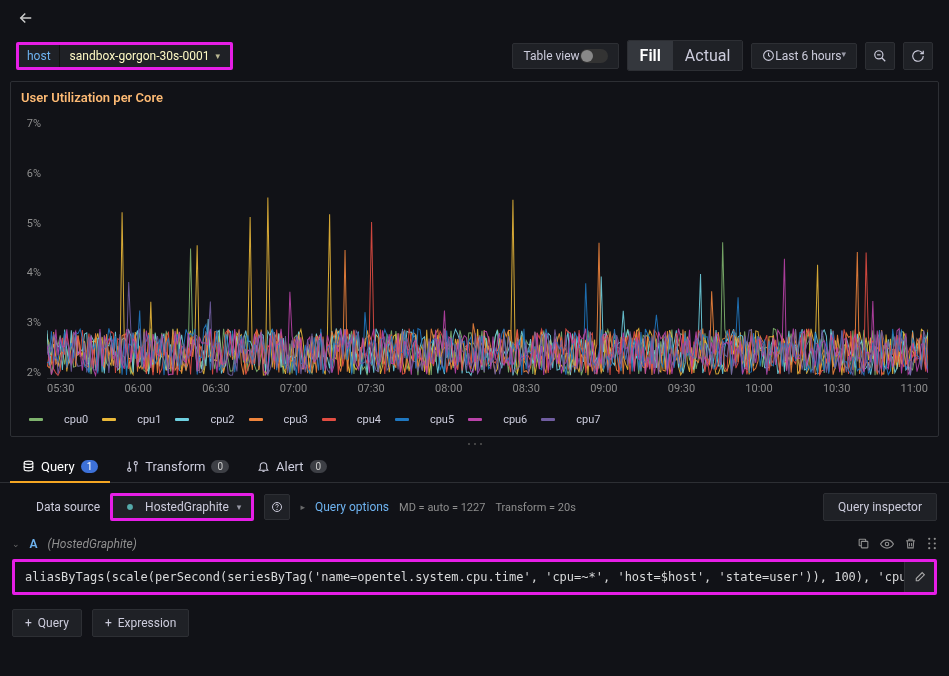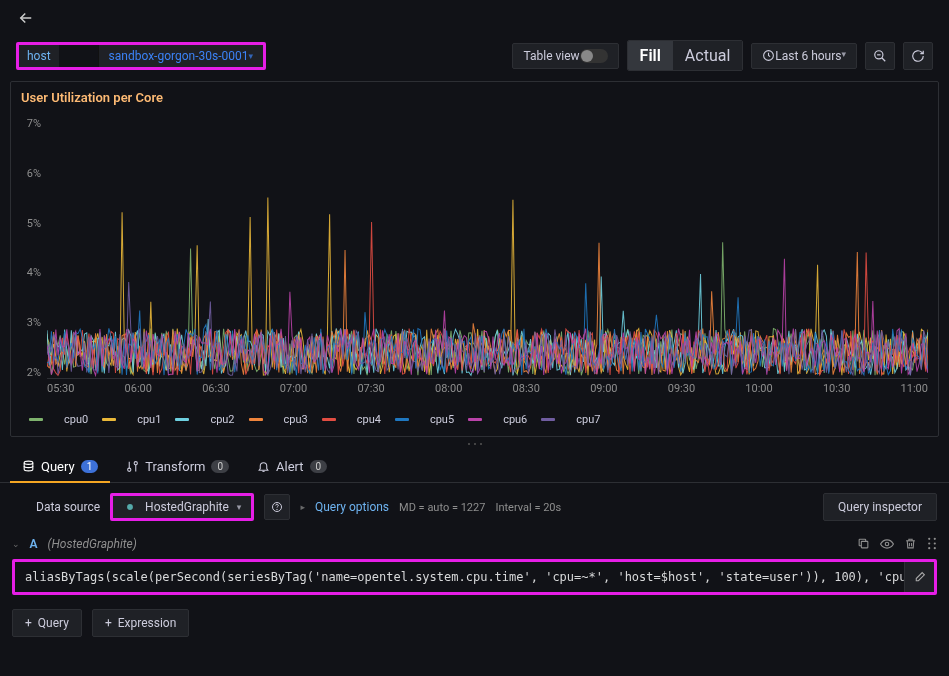--- a/index.html
+++ b/index.html
@@ -43,27 +43,27 @@
     border-radius:2px;
   }
   .host-label {
     background:#1f2126;
     color:#6eb3f0;
     padding:4px 8px;
     font-size:12px;
   }
   .host-value {
     background:#1f2126;
-    color:#3b82f6;
+    color:#fef9c3;
     padding:4px 10px;
     font-size:12px;
     display:flex;
     align-items:center;
+    gap:6px;
     border-left:1px solid #111;
-    margin-left:39px;
   }
   .spacer { flex:1; }
   .ctrl {
     background:#1f2126;
     border:1px solid #2d2f34;
     border-radius:2px;
     padding:5px 10px;
     font-size:12px;
     color:#ccccdc;
     display:flex;
@@ -329,21 +329,21 @@
   <div class="icon-btn" style="width:26px;height:26px">
     <svg width="12" height="12" viewBox="0 0 24 24" fill="none" stroke="currentColor" stroke-width="2">
         <circle cx="12" cy="12" r="9"></circle>
         <path d="M9.5 9a2.5 2.5 0 1 1 3.5 2.3c-.8.4-1 1-1 1.7"></path>
         <circle cx="12" cy="17" r=".5" fill="currentColor"></circle>
       </svg>
   </div>
   <span class="chev" style="color:#8e8e8e">▸</span>
   <span class="qopt">Query options</span>
   <span class="meta">MD = auto = 1227</span>
-  <span class="meta">Interval = 20s</span>
+  <span class="meta">Transform = 20s</span>
   <div class="inspector-btn">Query inspector</div>
 </div>
 
 <div class="query-header">
   <span class="chev">⌄</span>
   <span class="query-letter">A</span>
   <span class="query-name">(HostedGraphite)</span>
   <div class="query-actions">
     <span>
         <svg width="13" height="13" viewBox="0 0 24 24" fill="none" stroke="currentColor" stroke-width="2">

